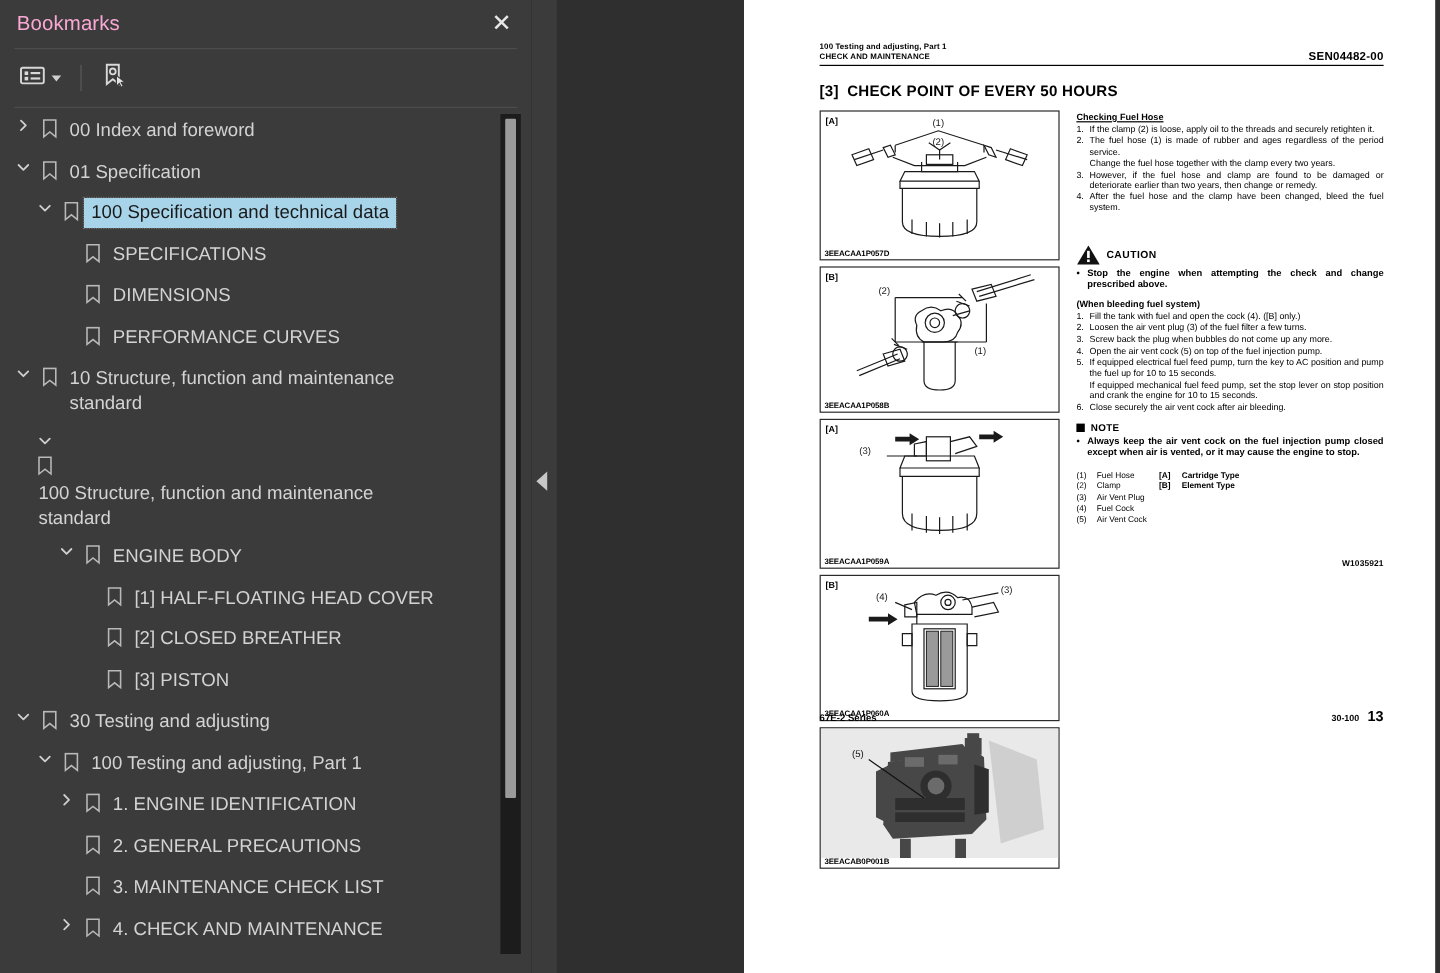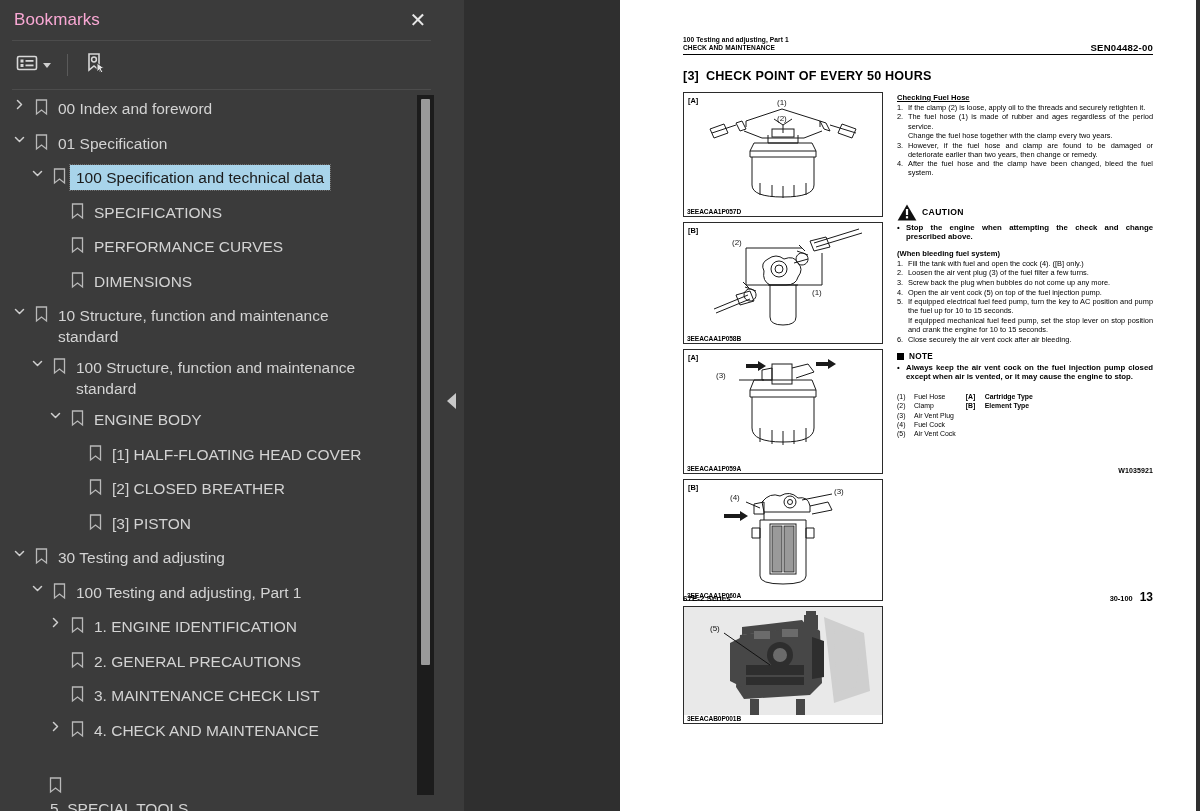--- a/index.html
+++ b/index.html
@@ -304,45 +304,45 @@
             </div>
             <div class="node-label">SPECIFICATIONS</div>
           </div>
           <div class="node" style="padding-left: 44px;">
             <div class="twisty"></div>
             <div class="bm-ico">
               <svg width="13" height="17" viewBox="0 0 13 17">
                 <path d="M1.5 1 h10 v14 l-5 -4 l-5 4 z" fill="none" stroke="#b9b9b9" stroke-width="1.3"></path>
               </svg>
             </div>
-            <div class="node-label">PERFORMANCE CURVES</div>
+            <div class="node-label">DIMENSIONS</div>
           </div>
           <div class="node" style="padding-left: 44px;">
             <div class="twisty"></div>
             <div class="bm-ico">
               <svg width="13" height="17" viewBox="0 0 13 17">
                 <path d="M1.5 1 h10 v14 l-5 -4 l-5 4 z" fill="none" stroke="#b9b9b9" stroke-width="1.3"></path>
               </svg>
             </div>
-            <div class="node-label">DIMENSIONS</div>
+            <div class="node-label">PERFORMANCE CURVES</div>
           </div>
           <div class="node" style="padding-left: 8px;">
             <div class="twisty">
               <svg width="13" height="13" viewBox="0 0 13 13">
                 <path d="M2.5 4.5 L6.5 8.5 L10.5 4.5" fill="none" stroke="#cfcfcf" stroke-width="1.5" stroke-linecap="round" stroke-linejoin="round"></path>
               </svg>
             </div>
             <div class="bm-ico">
               <svg width="13" height="17" viewBox="0 0 13 17">
                 <path d="M1.5 1 h10 v14 l-5 -4 l-5 4 z" fill="none" stroke="#b9b9b9" stroke-width="1.3"></path>
               </svg>
             </div>
             <div class="node-label">10 Structure, function and maintenance standard</div>
           </div>
-          <div class="node" style="padding-left: 26px;">
+          <div class="node" style="padding-left: 26px; flex-direction: column;">
             <div class="twisty">
               <svg width="13" height="13" viewBox="0 0 13 13">
                 <path d="M2.5 4.5 L6.5 8.5 L10.5 4.5" fill="none" stroke="#cfcfcf" stroke-width="1.5" stroke-linecap="round" stroke-linejoin="round"></path>
               </svg>
             </div>
             <div class="bm-ico">
               <svg width="13" height="17" viewBox="0 0 13 17">
                 <path d="M1.5 1 h10 v14 l-5 -4 l-5 4 z" fill="none" stroke="#b9b9b9" stroke-width="1.3"></path>
               </svg>
             </div>

